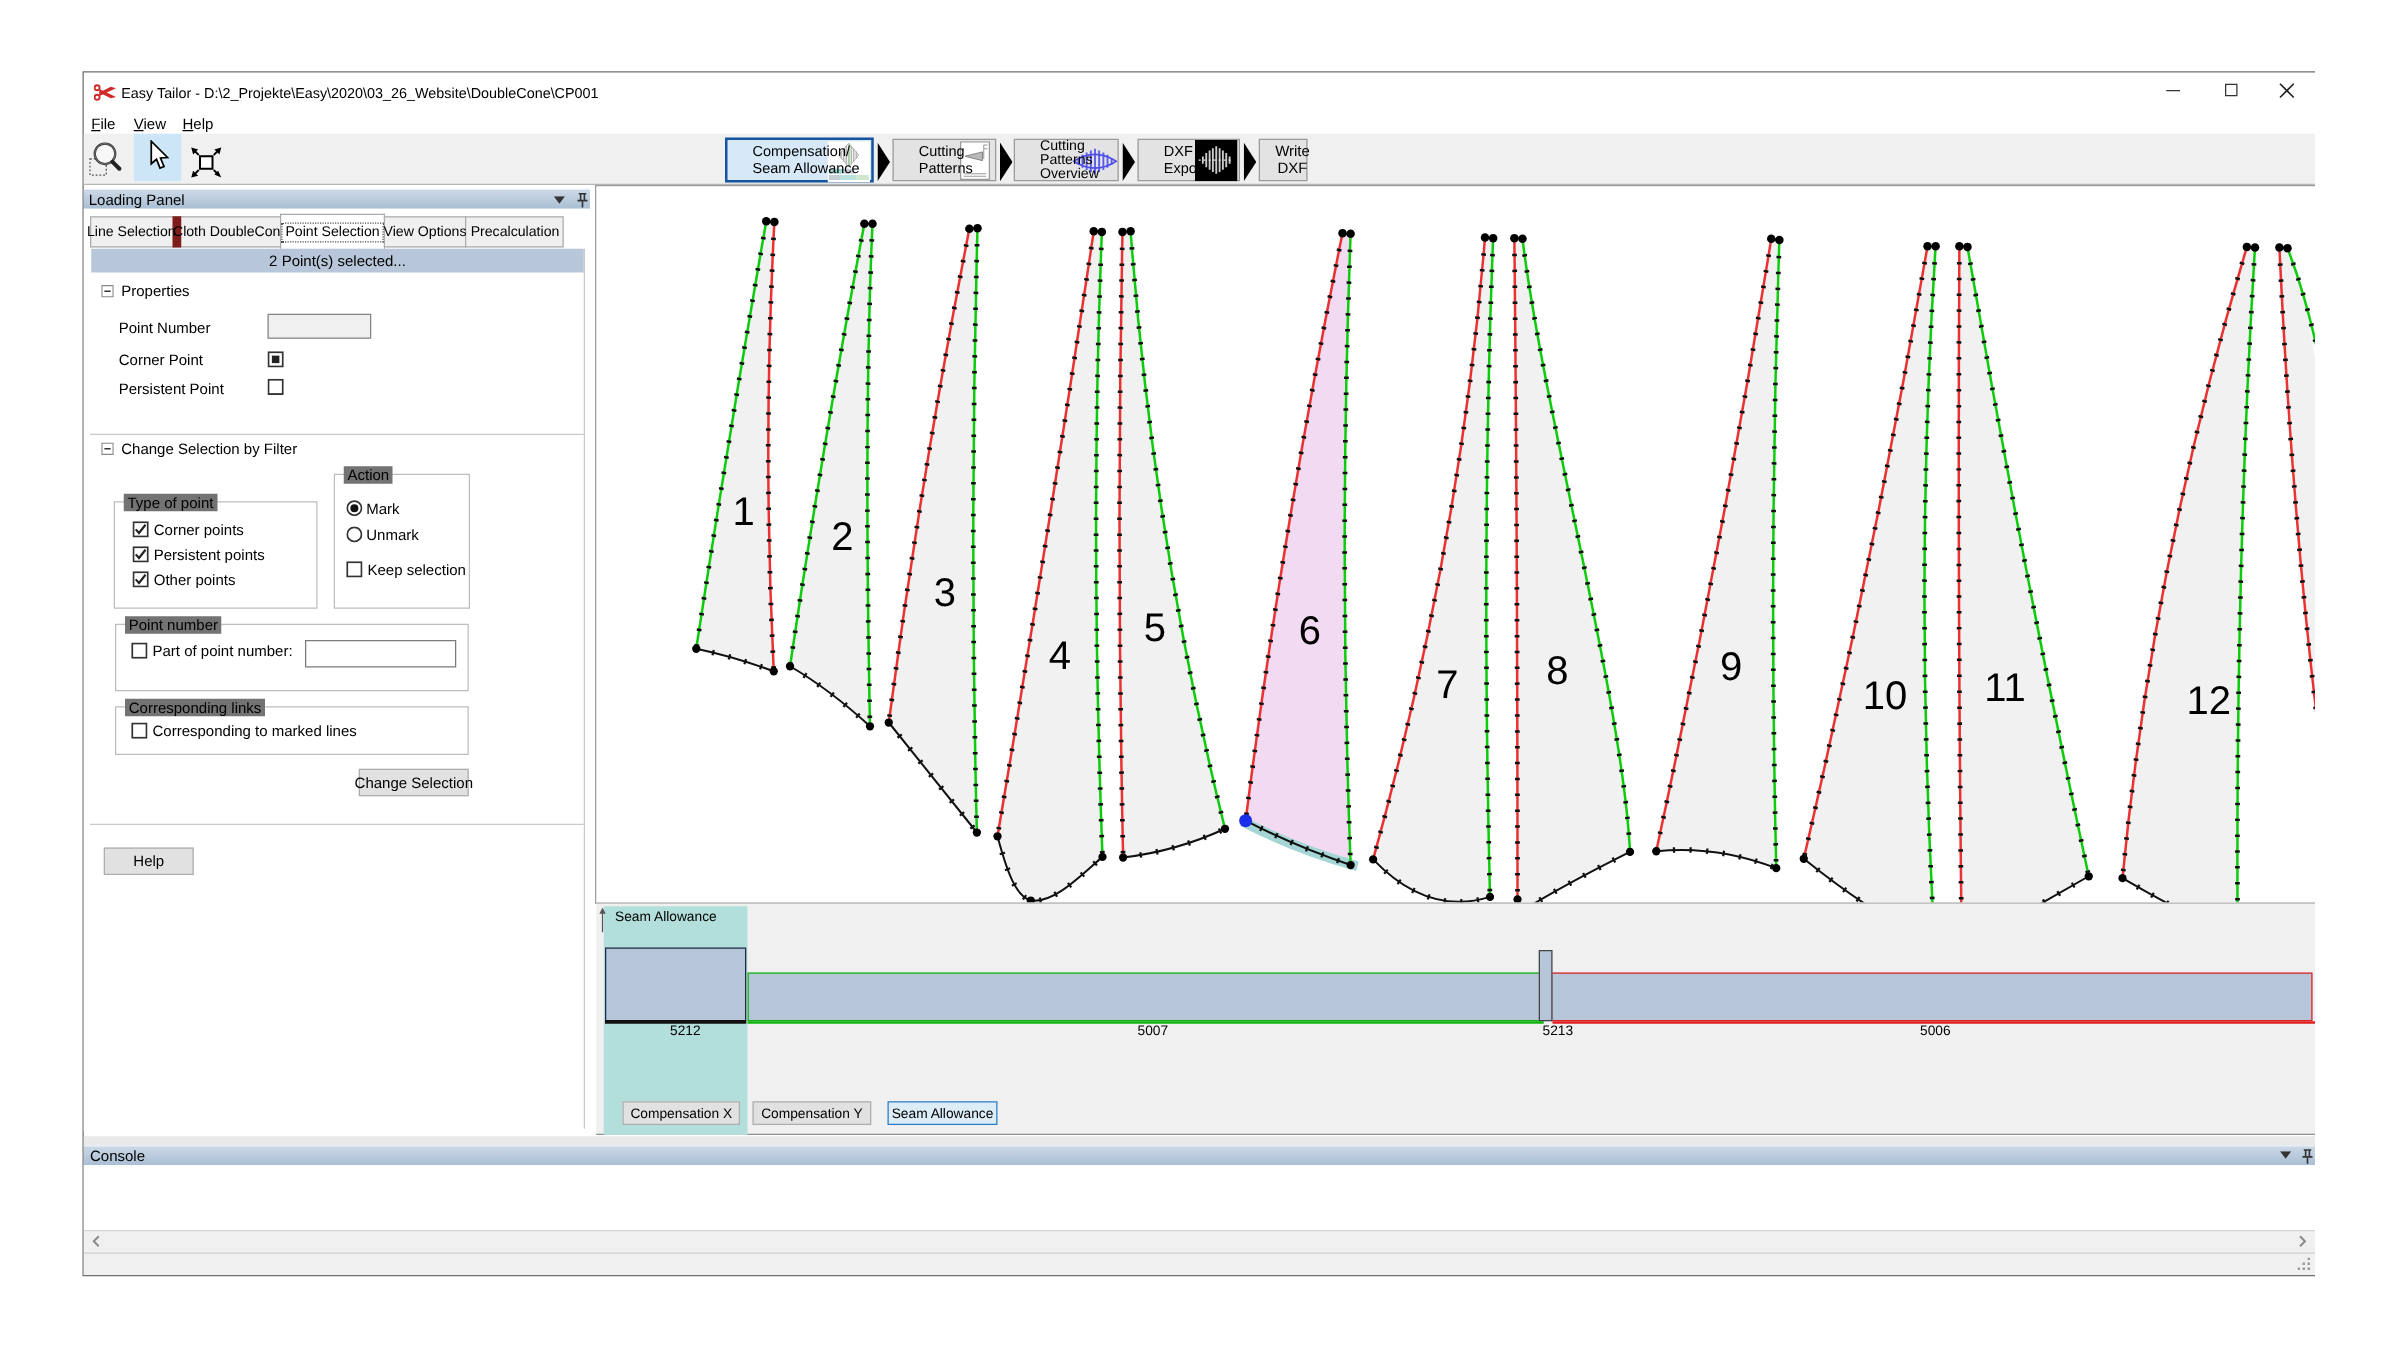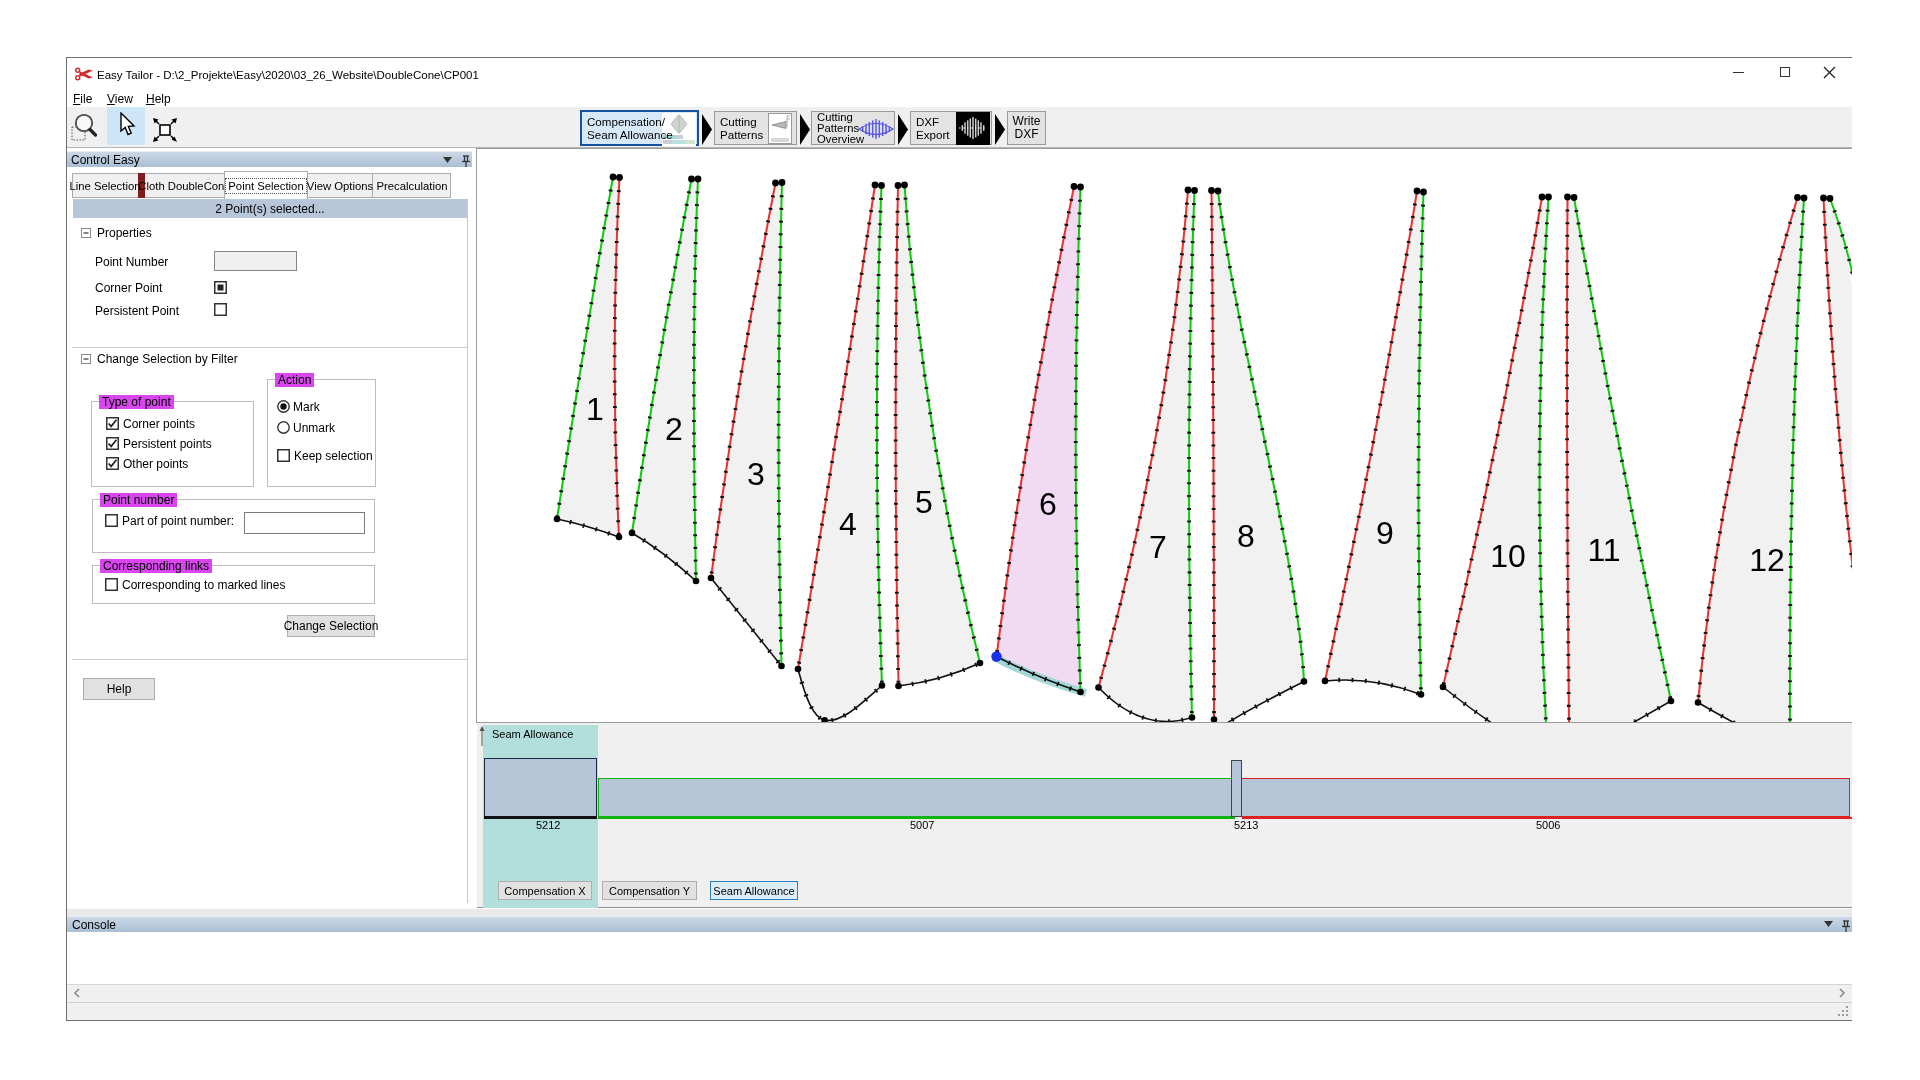--- a/index.html
+++ b/index.html
@@ -5,22 +5,22 @@
 html,body { width:1920px; height:1080px; background:#fff; font-family:"Liberation Sans",sans-serif; }
 #root { position:absolute; left:0; top:0; width:1852px; height:1080px; overflow:hidden; }
 .abs { position:absolute; }
 .win { position:absolute; left:66px; top:57px; width:1789px; height:964px; background:#fff; border:1px solid #6f6f6f; }
 .t12 { font-size:12px; color:#000; white-space:nowrap; }
 .t11 { font-size:11px; color:#000; white-space:nowrap; }
 .ttab { font-size:11.3px; color:#000; white-space:nowrap; }
 .ptitle { background:linear-gradient(180deg,#cbd8e6,#a9bfd4); border-top:1px solid #e8eef5; }
 .btn { background:#e1e1e1; border:1px solid #adadad; font-size:12px; color:#000; display:flex; align-items:center; justify-content:center; white-space:nowrap; }
 .gbox { position:absolute; border:1px solid #bdbdbd; }
-.glabel { position:absolute; top:-7px; left:7px; background:#d946ef; padding:0 3px; font-size:12px;text-align:right; }
-.wfbtn { position:absolute; background:#e3e3e3; border:1px solid #9a9a9a; display:flex; align-items:center; }
+.glabel { position:absolute; top:-7px; left:7px; background:#737373; padding:0 3px; font-size:12px;text-align:right; }
+.wfbtn { position:absolute; background:#e3e3e3; border:1px solid #9a9a9a; display:flex; align-items:center;padding-left:15px; }
 .wftext { font-size:11.6px; line-height:13.5px; padding-left:5px; white-space:nowrap; position:relative; z-index:2; }
 </style></head>
 <body>
 <div id="root">
 <div class="win"></div>
 
 <div class="abs" style="left:75px;top:66px;width:20px;height:16px"><svg width="19" height="16" viewBox="0 0 19 16">
 <circle cx="2.7" cy="4.2" r="2" fill="none" stroke="#cf2b2b" stroke-width="1.5"></circle>
 <circle cx="2.7" cy="11.8" r="2" fill="none" stroke="#cf2b2b" stroke-width="1.5"></circle>
 <path d="M4.6,5.2 L17.8,11.5 L13.6,12.6 L4.3,7.9 Z" fill="#cf2b2b"></path>
@@ -140,21 +140,21 @@
 </svg></div>
 </div>
 <div class="abs" style="left:995px;top:114px"><svg width="10" height="31" viewBox="0 0 10 31">
         <path d="M0,0 L10,15.5 L0,31 Z" fill="#000"></path>
       </svg></div>
 <div class="wfbtn" style="left:1007px;top:111px;width:39px;height:34px;justify-content:center">
   <div style="font-size:12px;line-height:13.5px;text-align:center">Write<br>DXF</div>
 </div>
 
 <div class="abs ptitle" style="left:67px;top:151px;width:405px;height:16px"></div>
-<div class="abs t12" style="left:71px;top:153px">Control Easy</div>
+<div class="abs t12" style="left:71px;top:153px">Loading Panel</div>
 <svg class="abs" style="left:443px;top:157px" width="9" height="6" viewBox="0 0 9 6">
       <path d="M0,0 L9,0 L4.5,6 Z" fill="#333"></path>
     </svg>
 <div class="abs" style="left:461px;top:154px"><svg width="10" height="13" viewBox="0 0 10 13">
 <g stroke="#333" fill="none" stroke-width="1.3">
 <path d="M2,1 L8,1"></path>
           <path d="M3.5,1 L3.5,6"></path>
           <path d="M6.5,1 L6.5,6"></path>
           <path d="M1,6.5 L9,6.5"></path>
           <path d="M5,7 L5,12"></path>

